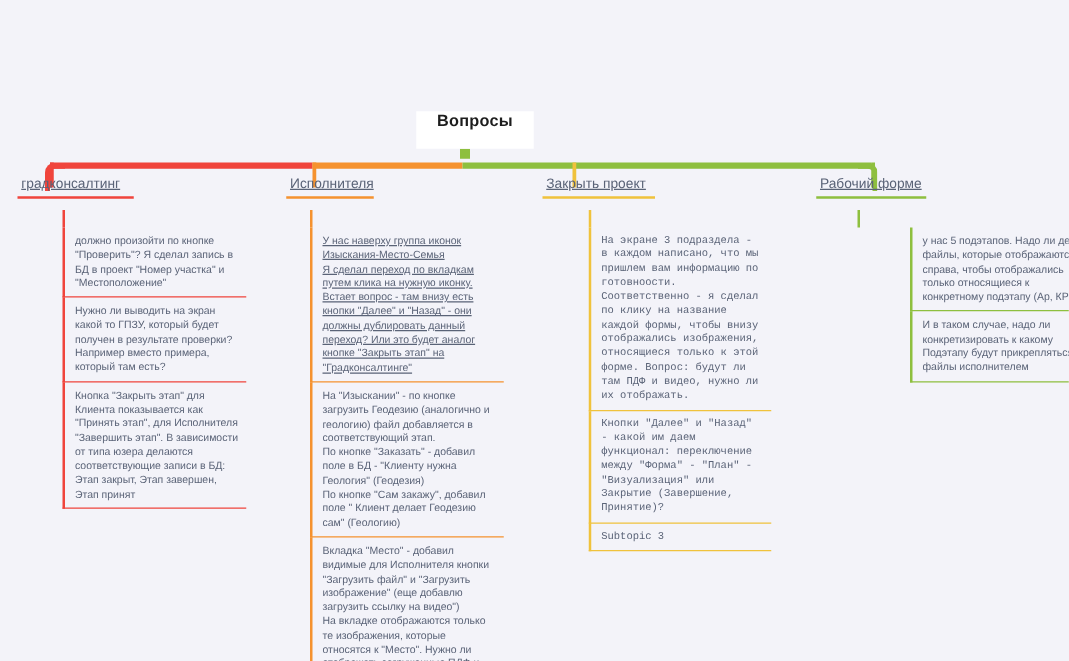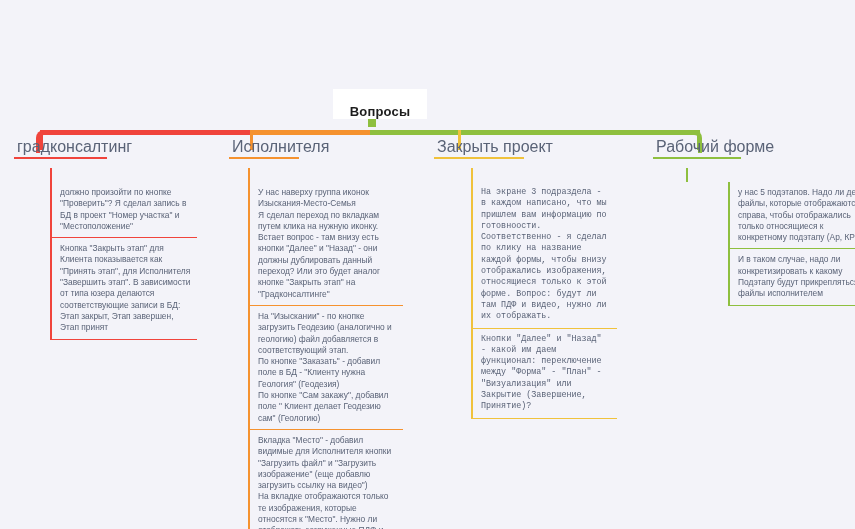--- a/index.html
+++ b/index.html
@@ -22,21 +22,21 @@
 
   
   .root-node {
     position: absolute;
     left: 333px;
     top: 89px;
     width: 94px;
     height: 30px;
     background: #ffffff;
     display: flex;
-    align-items: flex-end;
+    align-items: flex-start;
     justify-content: center;
     font-size: 13px;
     font-weight: bold;
     color: #1d1d1d;
     letter-spacing: .2px;
   }
   .root-stub {
     position: absolute;
     left: 368px;
     top: 119px;
@@ -77,25 +77,26 @@
     border-right-width: 4px;
     border-top-width: 5px;
     border-top-right-radius: 8px;
   }
 
   
   .branch {
     position: absolute;
   }
   .branch-label {
-    font-size: 16px;
+    font-size: 11px;
     color: #5a6377;
     white-space: nowrap;
     padding: 0 3px 3px 3px;
     line-height: 14px;
+    text-decoration: underline;
   }
   .branch-underline {
     height: 2px;
     width: 100%;
   }
 
   
   .leaf-group {
     position: absolute;
   }
@@ -138,46 +139,48 @@
     <div class="root-node">
       <span>Вопросы</span>
     </div>
     <div class="drop" style="left: 40px; background: rgb(240, 68, 60);"></div>
     <div class="branch" style="left: 14px; top: 140px; width: 93px;">
       <div class="branch-label">градконсалтинг</div>
       <div class="branch-underline" style="background: rgb(240, 68, 60);"></div>
     </div>
     <div class="leaf-group" style="left: 50px; top: 182px; width: 147px;">
       <div class="leaf" style="border-left-color: rgb(240, 68, 60); border-bottom-color: rgb(240, 68, 60);">должно произойти по кнопке "Проверить"? Я сделал запись в БД в проект "Номер участка" и "Местоположение"</div>
+      <div class="leaf" style="border-left-color: rgb(240, 68, 60); border-bottom-color: rgb(240, 68, 60);">Нужно ли выводить на экран какой то ГПЗУ, который будет получен в результате проверки? Например вместо примера, который там есть?</div>
       <div class="leaf" style="border-left-color: rgb(240, 68, 60); border-bottom-color: rgb(240, 68, 60);">Кнопка "Закрыть этап" для Клиента показывается как "Принять этап", для Исполнителя "Завершить этап". В зависимости от типа юзера делаются соответствующие записи в БД: Этап закрыт, Этап завершен, Этап принят</div>
     </div>
     <div class="leaf-rail-top" style="left: 50px; top: 168px; background: rgb(240, 68, 60);"></div>
     <div class="drop" style="left: 250px; background: rgb(245, 146, 47);"></div>
     <div class="branch" style="left: 229px; top: 140px; width: 70px;">
       <div class="branch-label">Исполнителя</div>
       <div class="branch-underline" style="background: rgb(245, 146, 47);"></div>
     </div>
     <div class="leaf-group" style="left: 248px; top: 182px; width: 155px;">
-      <div class="leaf" style="border-left-color: rgb(245, 146, 47); border-bottom-color: rgb(245, 146, 47);">У нас наверху группа иконок Изыскания-Место-Семья
+      <div class="leaf" style="border-left-color: rgb(245, 146, 47); border-bottom-color: rgb(245, 146, 47); text-decoration: underline;">У нас наверху группа иконок Изыскания-Место-Семья
 Я сделал переход по вкладкам путем клика на нужную иконку. Встает вопрос - там внизу есть кнопки "Далее" и "Назад" - они должны дублировать данный переход? Или это будет аналог кнопке "Закрыть этап" на "Градконсалтинге"</div>
       <div class="leaf" style="border-left-color: rgb(245, 146, 47); border-bottom-color: rgb(245, 146, 47);">На "Изыскании" - по кнопке загрузить Геодезию (аналогично и геологию) файл добавляется в соответствующий этап.
 По кнопке "Заказать" - добавил поле в БД - "Клиенту нужна Геология" (Геодезия)
 По кнопке "Сам закажу", добавил поле " Клиент делает Геодезию сам" (Геологию)</div>
       <div class="leaf" style="border-left-color: rgb(245, 146, 47); border-bottom-color: rgb(245, 146, 47);">Вкладка "Место" - добавил видимые для Исполнителя кнопки "Загрузить файл" и "Загрузить изображение" (еще добавлю загрузить ссылку на видео")
 На вкладке отображаются только те изображения, которые относятся к "Место". Нужно ли отображать загруженные ПДФ и видео? И где их лучше сделать? Ниже?</div>
     </div>
     <div class="leaf-rail-top" style="left: 248px; top: 168px; background: rgb(245, 146, 47);"></div>
     <div class="drop" style="left: 458px; background: rgb(240, 194, 60);"></div>
     <div class="branch" style="left: 434px; top: 140px; width: 90px;">
       <div class="branch-label">Закрыть проект</div>
       <div class="branch-underline" style="background: rgb(240, 194, 60);"></div>
     </div>
     <div class="leaf-group" style="left: 471px; top: 182px; width: 146px; font-family: Liberation Mono, monospace;">
       <div class="leaf" style="border-left-color: rgb(240, 194, 60); border-bottom-color: rgb(240, 194, 60);">На экране 3 подраздела - в каждом написано, что мы пришлем вам информацию по готовноости. Соответственно - я сделал по клику на название каждой формы, чтобы внизу отображались изображения, относящиеся только к этой форме. Вопрос: будут ли там ПДФ и видео, нужно ли их отображать.</div>
       <div class="leaf" style="border-left-color: rgb(240, 194, 60); border-bottom-color: rgb(240, 194, 60);">Кнопки "Далее" и "Назад" - какой им даем функционал: переключение между "Форма" - "План" - "Визуализация" или Закрытие (Завершение, Принятие)?</div>
+      <div class="leaf" style="border-left-color: rgb(240, 194, 60); border-bottom-color: rgb(240, 194, 60);">Subtopic 3</div>
     </div>
     <div class="leaf-rail-top" style="left: 471px; top: 168px; background: rgb(240, 194, 60);"></div>
     <div class="drop" style="left: 697px; background: rgb(142, 191, 63);"></div>
     <div class="branch" style="left: 653px; top: 140px; width: 88px;">
       <div class="branch-label">Рабочий форме</div>
       <div class="branch-underline" style="background: rgb(142, 191, 63);"></div>
     </div>
     <div class="leaf-group" style="left: 686px; top: 182px; width: 152px; padding-left: 42px;">
       <div class="leaf" style="border-left-color: rgb(142, 191, 63); border-bottom-color: rgb(142, 191, 63);">у нас 5 подэтапов. Надо ли делить файлы, которые отображаются справа, чтобы отображались только относящиеся к конкретному подэтапу (Ар, КР ....)</div>
       <div class="leaf" style="border-left-color: rgb(142, 191, 63); border-bottom-color: rgb(142, 191, 63);">И в таком случае, надо ли конкретизировать к какому Подэтапу будут прикрепляться файлы исполнителем</div>

